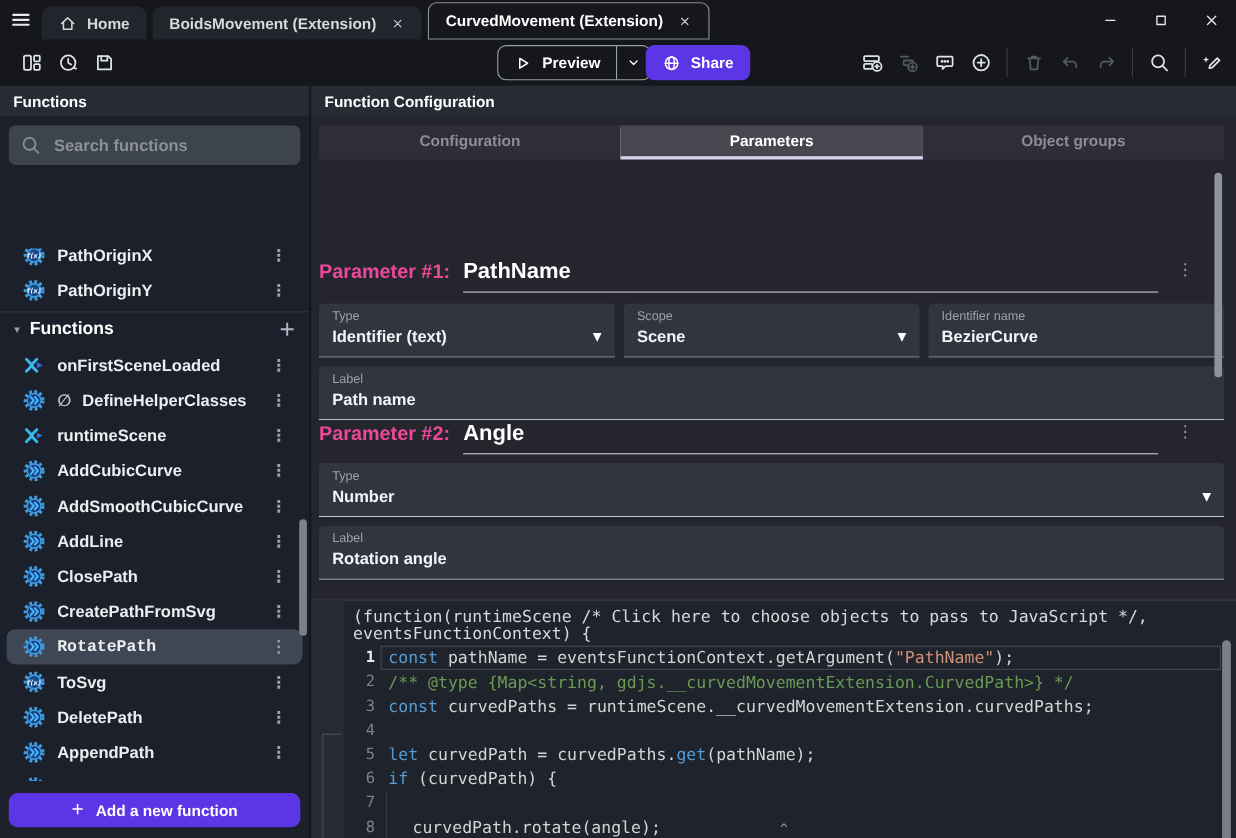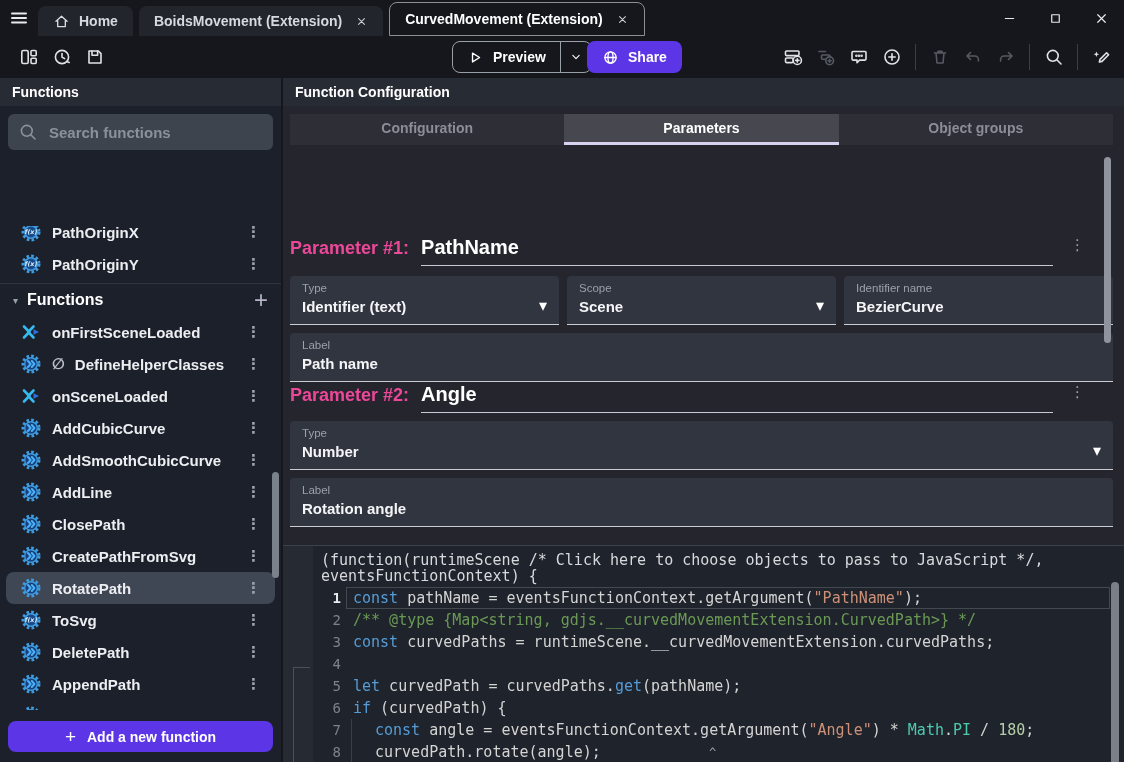--- a/index.html
+++ b/index.html
@@ -39,21 +39,21 @@
 
   
   .search{margin:8px;height:36px;background:#3e444d;border-radius:6px;display:flex;align-items:center;padding:0 10px;gap:9px;}
   .search svg{color:#8b919c;}
   .search input{flex:1;background:none;border:none;outline:none;color:#e8eaee;font-size:15px;font-weight:600;font-family:inherit;}
   .search input::placeholder{color:#8b919c;}
   .fn-list{position:absolute;top:148px;left:0;right:0;bottom:52px;overflow:hidden;}
   .fn-inner{margin-top:-10px;}
   .fn-row{height:32px;display:flex;align-items:center;gap:10px;padding:0 8px 0 14px;margin:0 6px;border-radius:8px;
           font-size:15px;font-weight:600;color:#eceef1;cursor:pointer;}
-  .fn-row.selected{background:#3f4654;}
+  .fn-row.selected{background:#3f4654;font-family:Liberation Mono, monospace;}
   .fn-row .dots{margin-left:auto;color:#9aa0ab;font-size:15px;cursor:pointer;padding:0 6px;}
   .private-mark{color:#b9bec7;font-size:15px;}
   .fn-group{height:32px;display:flex;align-items:center;gap:9px;padding:0 13px;font-size:16px;font-weight:700;color:#fff;
             border-top:1px solid #30353f;margin-top:3px;cursor:pointer;}
   .fn-group .chev{color:#9aa0ab;font-size:10px;}
   .fn-group .plus{margin-left:auto;color:#b6b3c8;font-size:24px;font-weight:400;line-height:20px;cursor:pointer;}
   .fnicon{width:22px;height:22px;flex:0 0 22px;}
   .add-fn{position:absolute;left:8px;right:8px;bottom:10px;height:31px;background:#5b35e6;border:none;border-radius:8px;
           color:#fff;font-size:14px;font-weight:700;display:flex;align-items:center;justify-content:center;gap:11px;
           font-family:inherit;cursor:pointer;}
@@ -347,21 +347,21 @@
             <span class="dots">⋮</span>
           </div>
           <div class="fn-row">
             <span class="fnicon">
               <svg width="22" height="22" viewBox="0 0 22 22">
                 <path d="M4 5.5 L9.3 11 L4 16.5" stroke="#35b9ee" stroke-width="2.6" fill="none" stroke-linecap="round" stroke-linejoin="round"></path>
                 <path d="M13.5 5.5 L8.2 11 L13.5 16.5" stroke="#35b9ee" stroke-width="2.6" fill="none" stroke-linecap="round" stroke-linejoin="round"></path>
                 <path d="M13.5 8.3 L19 11 L13.5 13.7 Z" fill="#2f6fe4"></path>
               </svg>
             </span>
-            <span>onSceneLoaded</span>
+            <span>runtimeScene</span>
             <span class="dots">⋮</span>
           </div>
           <div class="fn-row">
             <span class="fnicon">
               <svg width="22" height="22" viewBox="0 0 22 22">
                 <circle cx="11" cy="11" r="8" fill="none" stroke="#3f9be0" stroke-width="3" stroke-dasharray="2.6 2.1"></circle>
                 <circle cx="11" cy="11" r="7" fill="#3f9be0"></circle>
                 <circle cx="11" cy="11" r="5.6" fill="#173f7d"></circle>
                 <path d="M8 8 l2.6 3 l-2.6 3 M11.8 8 l2.6 3 l-2.6 3" stroke="#4db1f7" stroke-width="2" fill="none" stroke-linecap="round" stroke-linejoin="round"></path>
               </svg>
@@ -572,21 +572,20 @@
               <span class="gutter">5</span>
               <span class="ctext"><span class="tk-kw">let</span><span class="tk-t"> curvedPath = curvedPaths.</span><span class="tk-fn">get</span><span class="tk-t">(pathName);</span></span>
             </div>
             <div class="code-row">
               <span class="gutter">6</span>
               <span class="ctext"><span class="tk-kw">if</span><span class="tk-t"> (curvedPath) {</span></span>
             </div>
             <div class="code-row">
               <span class="gutter">7</span>
               <span class="iguide"></span>
-              <span class="ctext ind1"><span class="tk-kw">const</span><span class="tk-t"> angle = eventsFunctionContext.getArgument(</span><span class="tk-str">"Angle"</span><span class="tk-t">) * </span><span class="tk-cls">Math</span><span class="tk-t">.</span><span class="tk-cls">PI</span><span class="tk-t"> / </span><span class="tk-num">180</span><span class="tk-t">;</span></span>
             </div>
             <div class="code-row">
               <span class="gutter">8</span>
               <span class="iguide"></span>
               <span class="ctext ind1"><span class="tk-t">curvedPath.rotate(angle);</span></span>
             </div>
           </div>
 
         <div class="caret-hint">^</div>
       </div>

